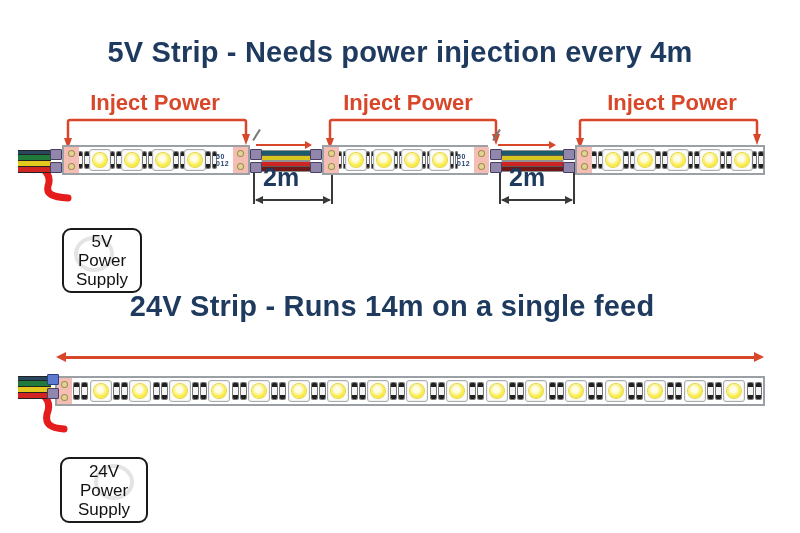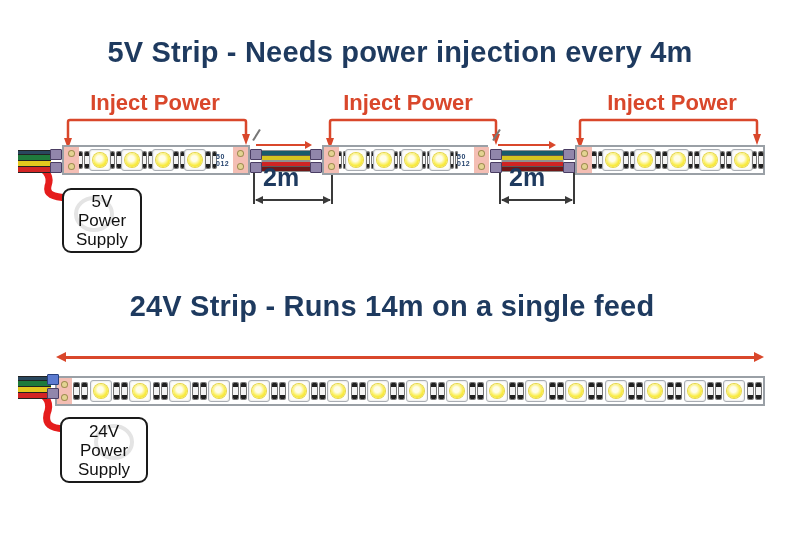--- a/index.html
+++ b/index.html
@@ -26,21 +26,21 @@
         box-shadow:0 0 0 1px #e6d64a;}
   .rg{flex:1 1 0;display:flex;align-items:center;justify-content:center;gap:3px;min-width:6px;}
   .res{width:5px;height:16px;border-radius:1px;
        background:linear-gradient(180deg,#202020 0 28%,#f4f4f4 28% 72%,#202020 72% 100%);
        box-shadow:0 0 0 1px #777;}
   .marking{flex:0 0 auto;width:17px;font-size:7px;line-height:7px;font-weight:700;
            color:#27456f;letter-spacing:.5px;text-align:left;}
   
   .psu{position:absolute;background:#fff;border:2px solid #1a1a1a;border-radius:9px;
        display:flex;flex-direction:column;align-items:center;justify-content:center;
-       font-size:17px;font-weight:500;color:#111;line-height:19px;text-align:center;z-index:2;}
+       font-size:17px;font-weight:500;color:#111;line-height:19px;text-align:center;z-index:2;margin-top:40px;}
   .ghost{position:absolute;width:32px;height:28px;border:4px solid #e4e4e4;border-radius:50%;z-index:0;}
   .psu span{position:relative;z-index:1;}
   
   .dim{position:absolute;}
   .dim .vl{position:absolute;top:0;width:2px;height:100%;background:#3a3a3a;}
   .dim .hl{position:absolute;bottom:3px;left:3px;right:3px;height:2px;background:#3a3a3a;}
   .dim .aL{position:absolute;bottom:0;left:2px;width:0;height:0;border-top:4px solid transparent;
            border-bottom:4px solid transparent;border-right:8px solid #3a3a3a;}
   .dim .aR{position:absolute;bottom:0;right:2px;width:0;height:0;border-top:4px solid transparent;
            border-bottom:4px solid transparent;border-left:8px solid #3a3a3a;}

